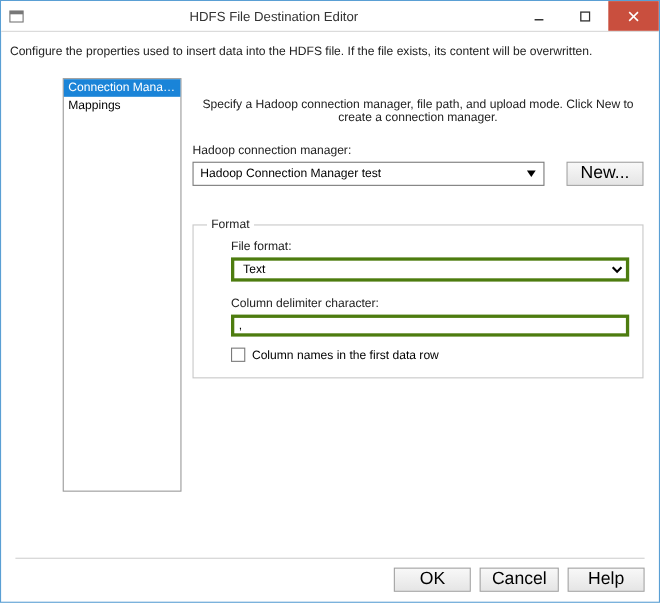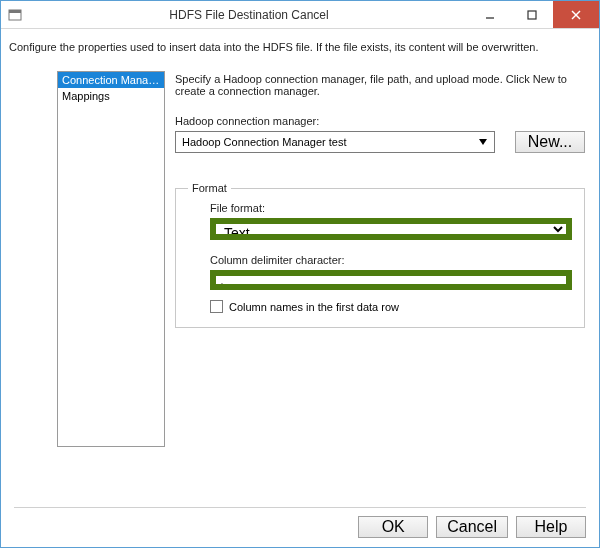--- a/index.html
+++ b/index.html
@@ -54,21 +54,21 @@
     padding:2px 4px; font-size:11px; color:#000;
     white-space:nowrap; overflow:hidden; text-overflow:ellipsis;
   }
   .sidenav .item.selected {
     background:#1a84d8; color:#fff;
   }
   .main {
     flex:1;
   }
   .instruction {
-    font-size:11px; margin:2px 0 18px 0; color:#222;
+    font-size:11px; margin:18px 0 18px 0; color:#222;text-align:center;
   }
   .label {
     font-size:11px; margin:0 0 4px 0; color:#222;
   }
   .row-conn {
     display:flex; gap:20px; align-items:center; margin-bottom:29px;
   }
   .combo {
     flex:1; height:22px; border:1px solid #7a7a7a; background:#fff;
     display:flex; align-items:center; padding:0 6px; position:relative;
@@ -86,22 +86,22 @@
   fieldset.group {
     border:1px solid #c8c8c8; padding:8px 12px 14px 12px; margin:0 0 14px 0;
   }
   fieldset.group legend {
     font-size:11px; padding:0 4px; color:#222;
   }
   .group-inner {
     padding-left:22px;
   }
   .textinput {
-    width:100%; height:20px; border:6px solid #4d7c0f; background:#fff;
-    font-size:14px; padding:0 4px; display:block;
+    width:100%; height:20px; border:3px solid #4d7c0f; background:#fff;
+    font-size:11px; padding:0 4px; display:block;
   }
   select.textinput { height:22px; }
   .check-row {
     display:flex; align-items:center; gap:6px; margin-top:10px;
   }
   .checkbox {
     width:13px; height:13px; border:1px solid #7a7a7a; background:#fff;
   }
   .footer {
     position:absolute; bottom:10px; right:14px;
@@ -113,21 +113,21 @@
 </head>
 <body>
 
 <div class="titlebar">
   <span class="icon">
     <svg width="14" height="14" viewBox="0 0 14 14">
         <rect x="1" y="2" width="12" height="10" fill="none" stroke="#777" stroke-width="1"></rect>
         <rect x="1" y="2" width="12" height="3" fill="#777"></rect>
       </svg>
   </span>
-  <span class="title">HDFS File Destination Cancel</span>
+  <span class="title">HDFS File Destination Editor</span>
   <div class="winbtns">
     <div class="winbtn">
       <svg width="10" height="10">
           <line x1="1" y1="8" x2="9" y2="8" stroke="#333" stroke-width="1.3"></line>
         </svg>
     </div>
     <div class="winbtn">
       <svg width="10" height="10">
           <rect x="1" y="1" width="8" height="8" fill="none" stroke="#333" stroke-width="1.2"></rect>
         </svg>

